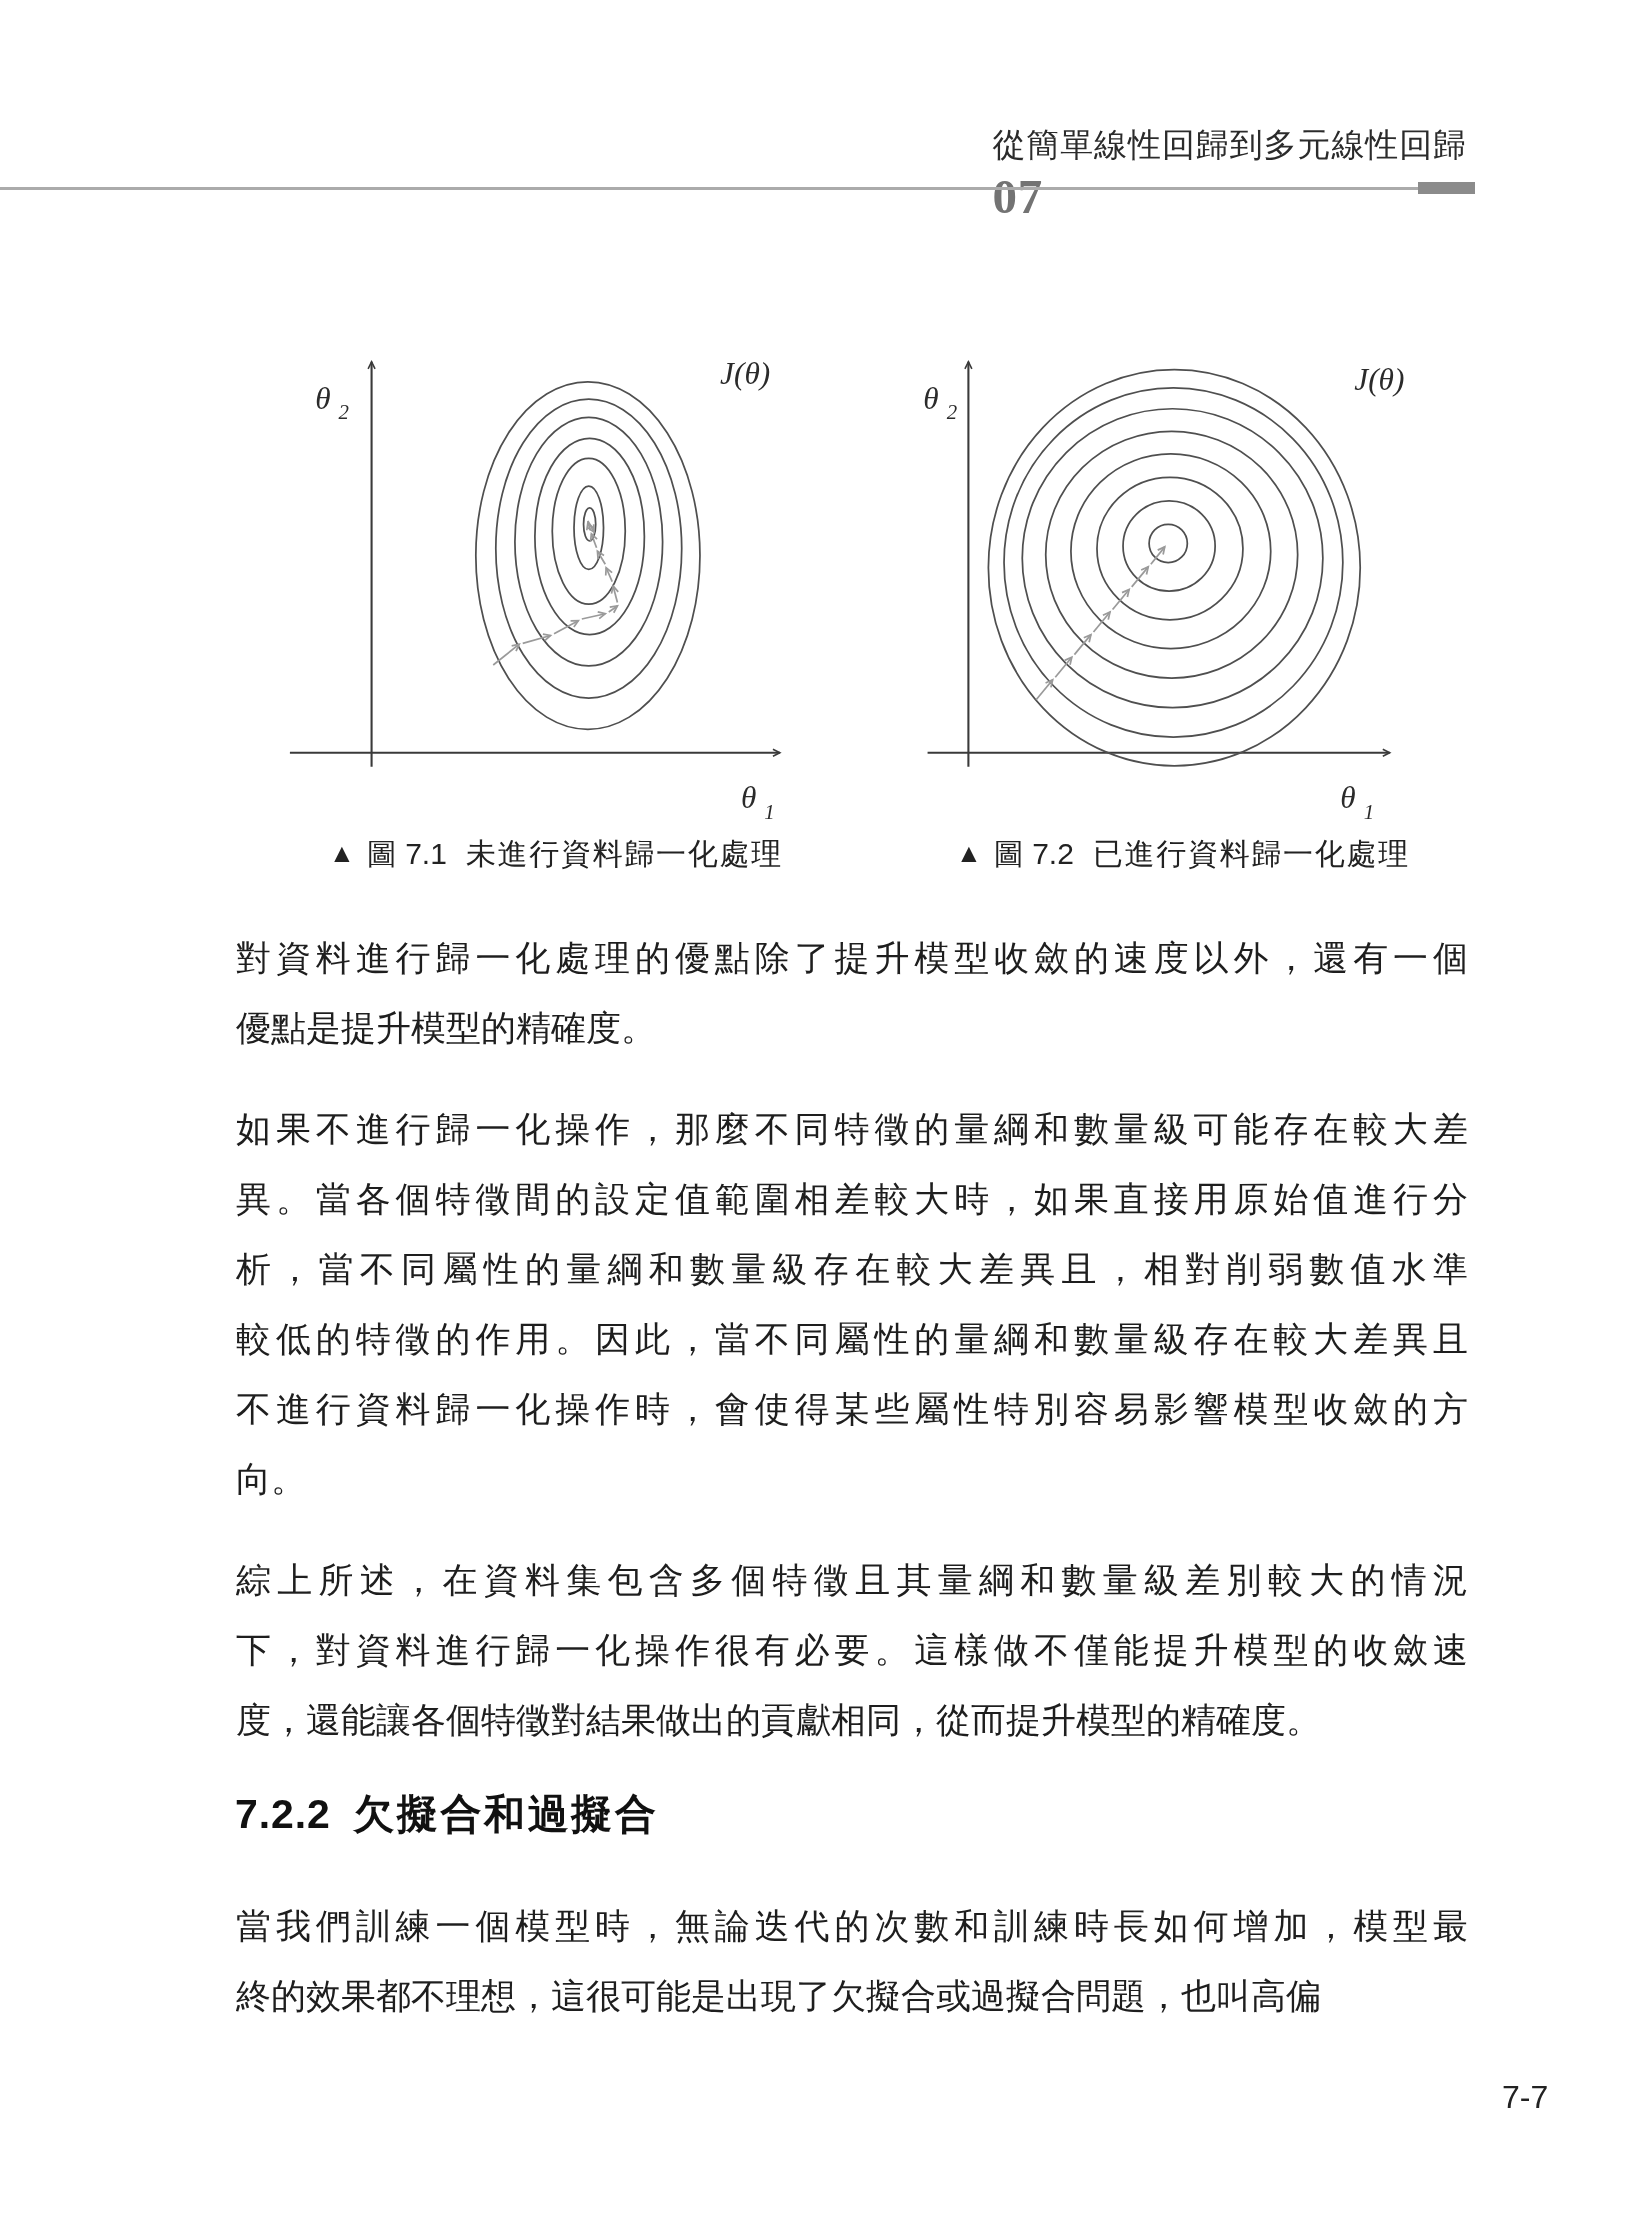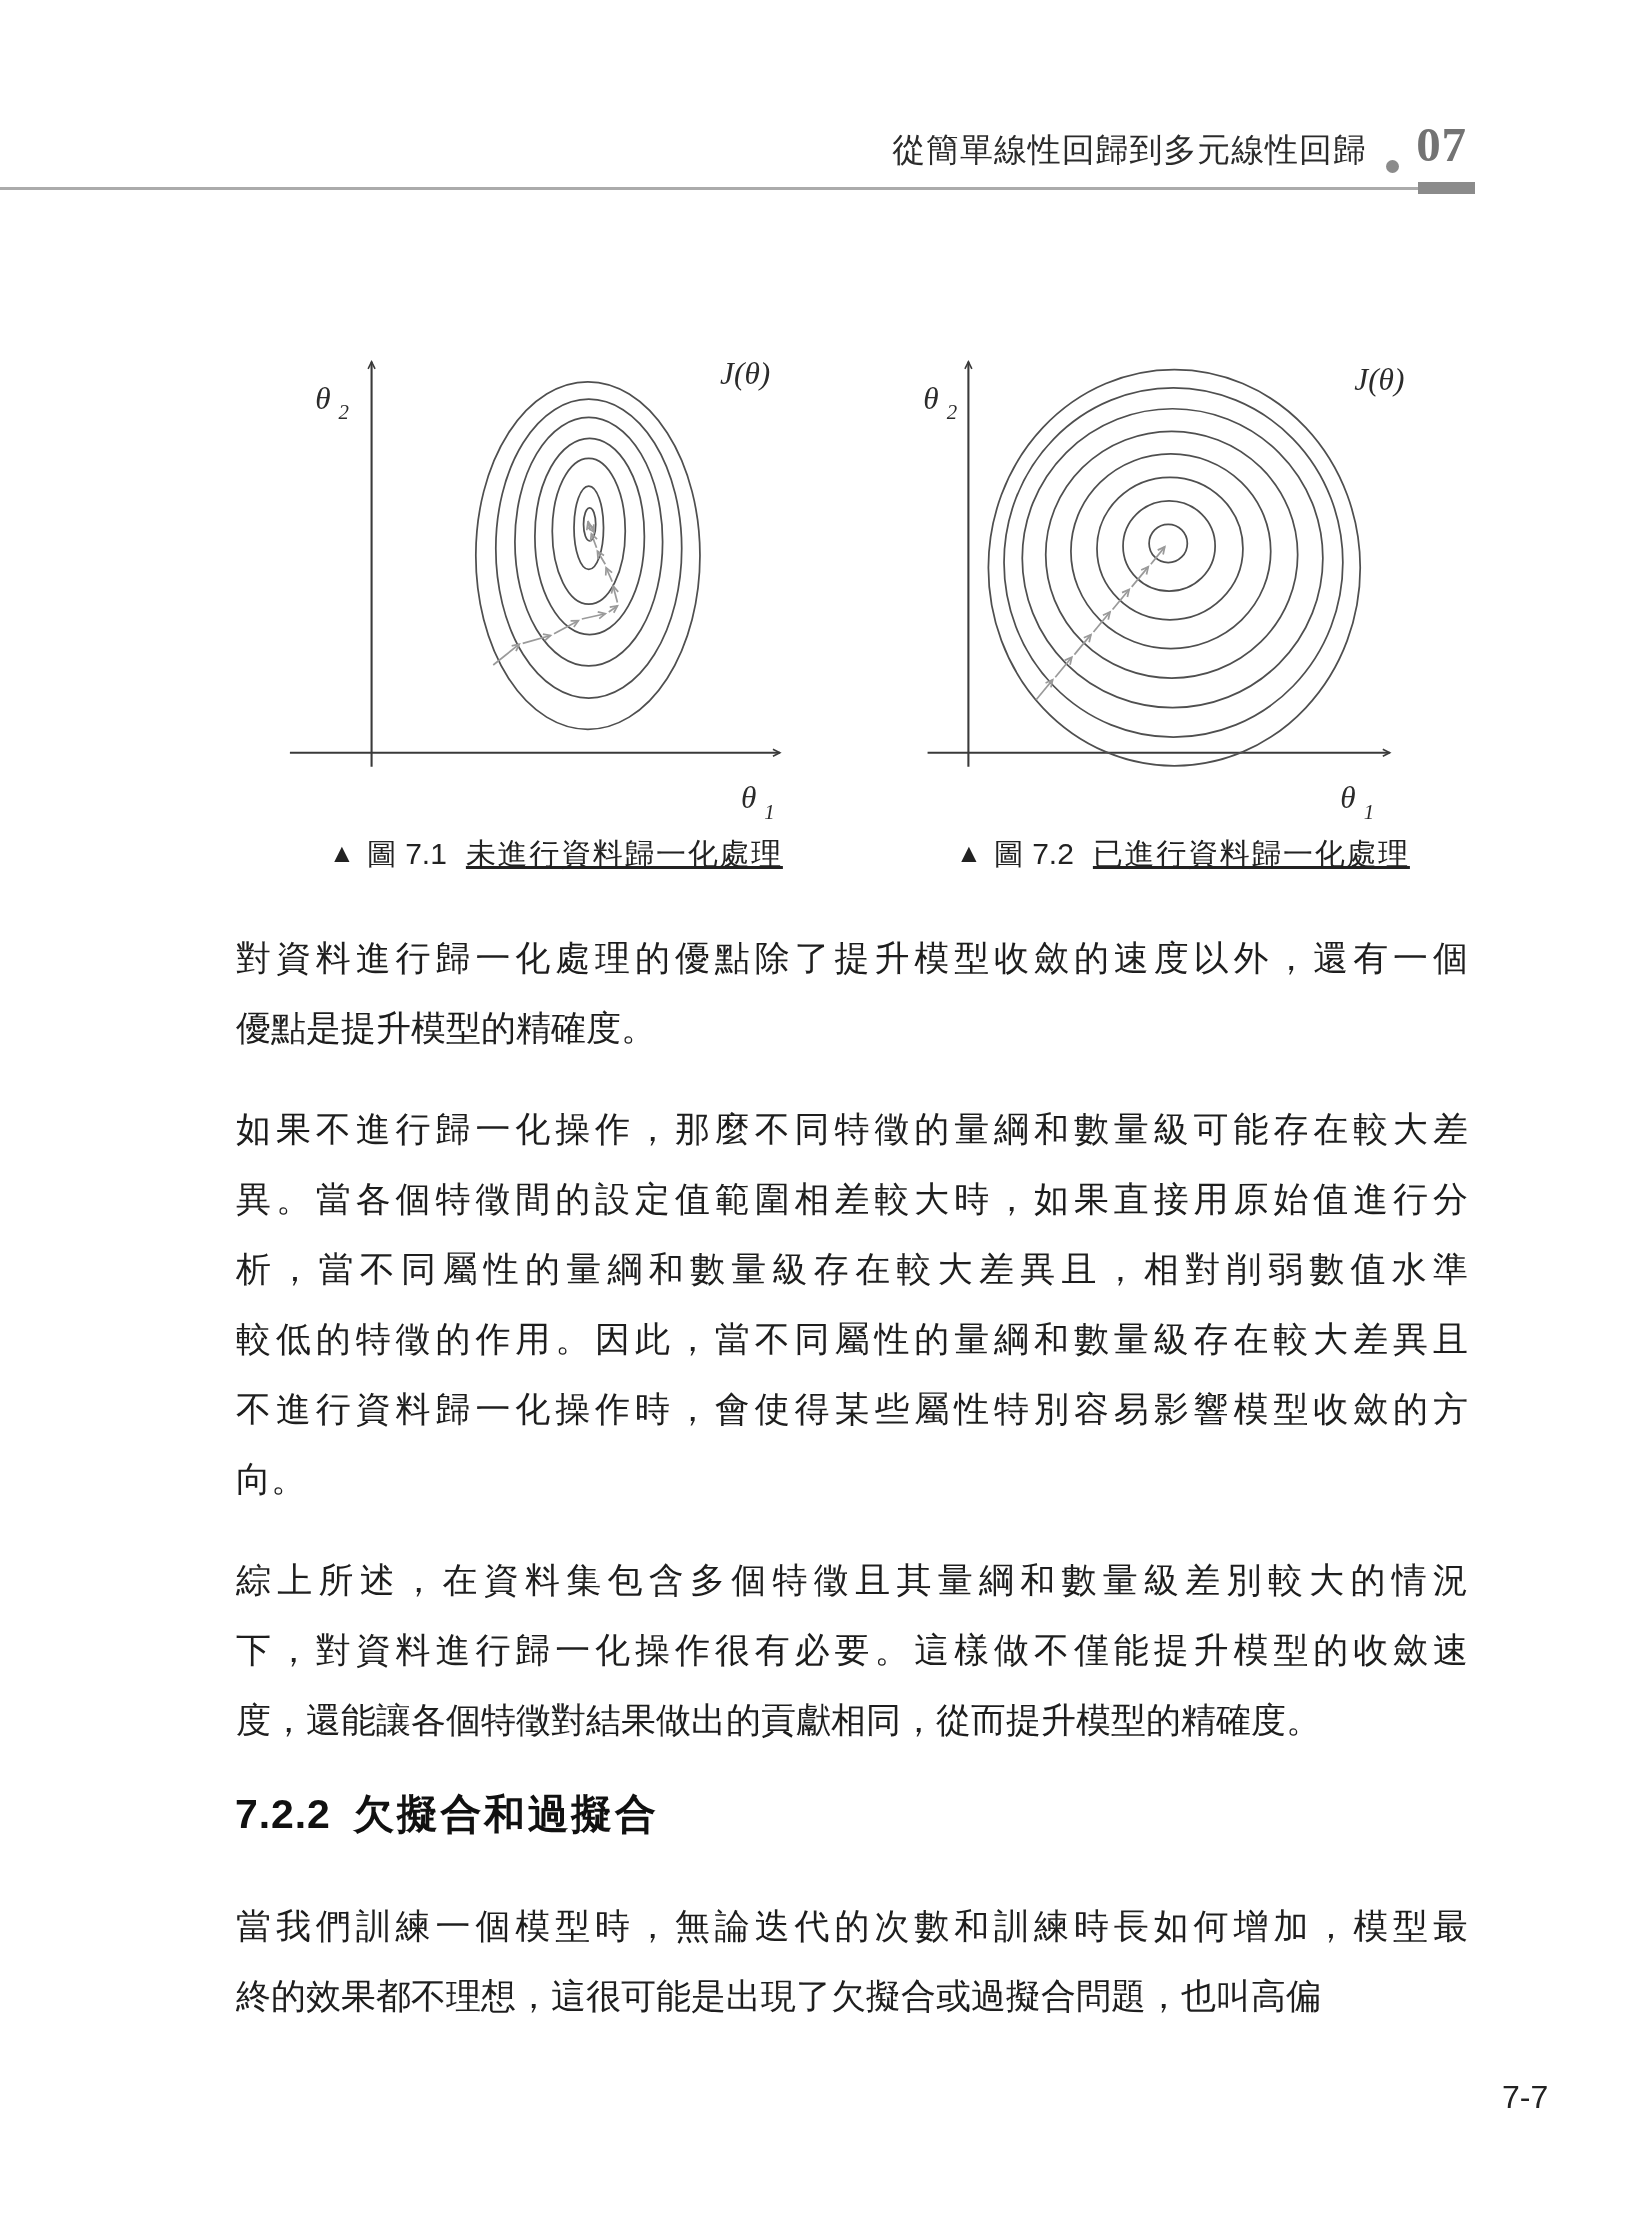--- a/index.html
+++ b/index.html
@@ -3,21 +3,21 @@
 <meta charset="utf-8">
 <style>
   html,body { margin:0; padding:0; background:#ffffff; }
   #page {
     position:relative; width:1644px; height:2225px; background:#ffffff;
     font-family:"Liberation Sans", sans-serif; color:#1e1e1e; overflow:hidden;
   }
   
   #header {
     position:absolute; top:123px; right:177px; height:50px;
-    display:flex; align-items:flex-end;
+    display:flex; align-items:flex-start;flex-direction:column;
   }
   #header .chapter-title { font-size:33px; color:#2b2b2b; letter-spacing:0.9px; white-space:nowrap; }
   #header .dot {
     width:13px; height:13px; border-radius:50%; background:#8b8b8b; margin:0 17.4px 0 19px;
   }
   #header .chapter-number {
     font-family:"Liberation Serif", serif; font-weight:bold; font-size:49px; color:#737373;
     letter-spacing:0.9px;
   }
   #header-rule { position:absolute; top:187px; left:0; width:1436px; height:2.6px; background:#ababab; }
@@ -29,21 +29,21 @@
   .axis { stroke:#3a3a3a; stroke-width:2.4; fill:none; }
   .gd { stroke:#9a9a9a; stroke-width:2; fill:none; }
   .axis-label { font-family:"Liberation Serif", serif; font-style:italic; font-size:36px; fill:#2b2b2b; }
   .axis-sub { font-family:"Liberation Serif", serif; font-style:italic; font-size:24px; fill:#2b2b2b; }
   .jlabel { font-family:"Liberation Serif", serif; font-style:italic; font-size:36px; fill:#2b2b2b; }
 
   
   .caption { position:absolute; top:834px; width:608px; text-align:center; font-size:30px; color:#222222; white-space:nowrap; }
   .caption .tri { font-size:26px; position:relative; top:-1.7px; }
   .caption .cap-label { margin-left:12px; }
-  .caption .cap-text { margin-left:19px; letter-spacing:1.7px;text-decoration:underline; }
+  .caption .cap-text { margin-left:19px; letter-spacing:1.7px; }
   #caption-1 { left:252px; }
   #caption-2 { left:879px; }
 
   
   #text-col { position:absolute; left:236px; top:923px; width:1232px; }
   .para { margin:0 0 31px 0; }
   .pline {
     font-size:35px; line-height:70px; color:#1e1e1e;
     text-align:justify; text-align-last:justify;
   }

